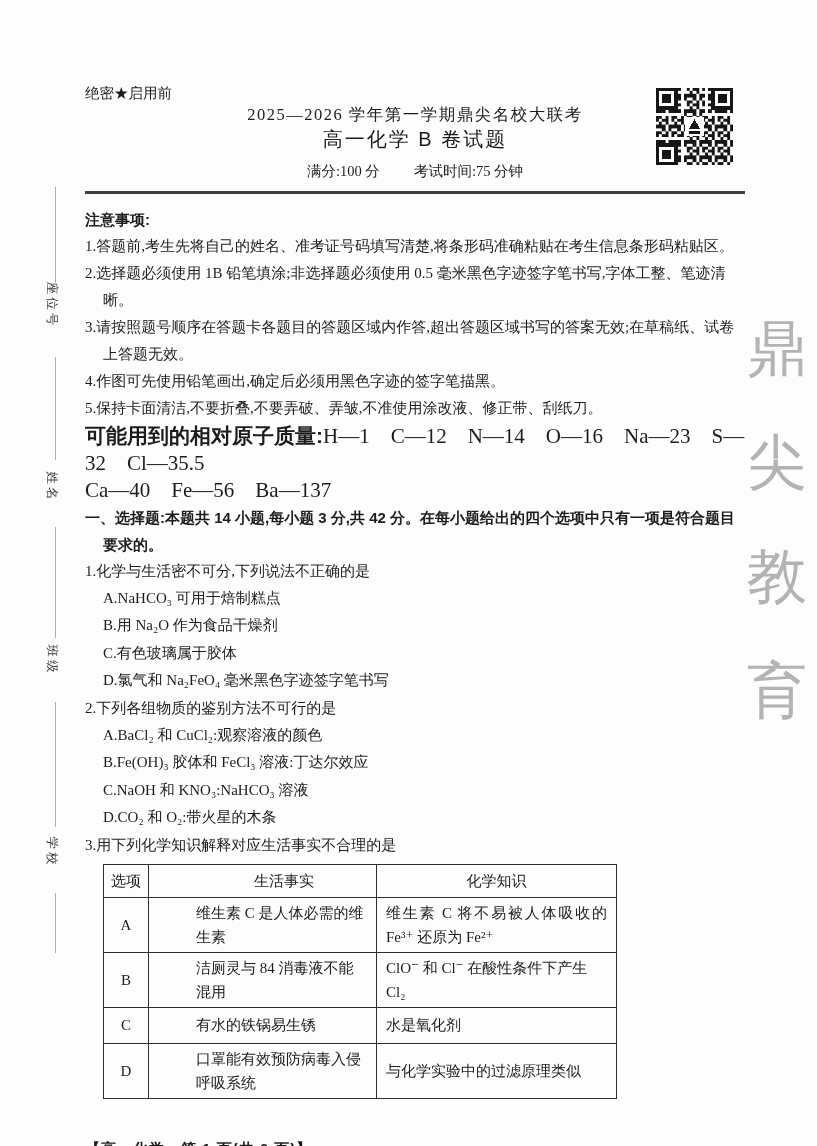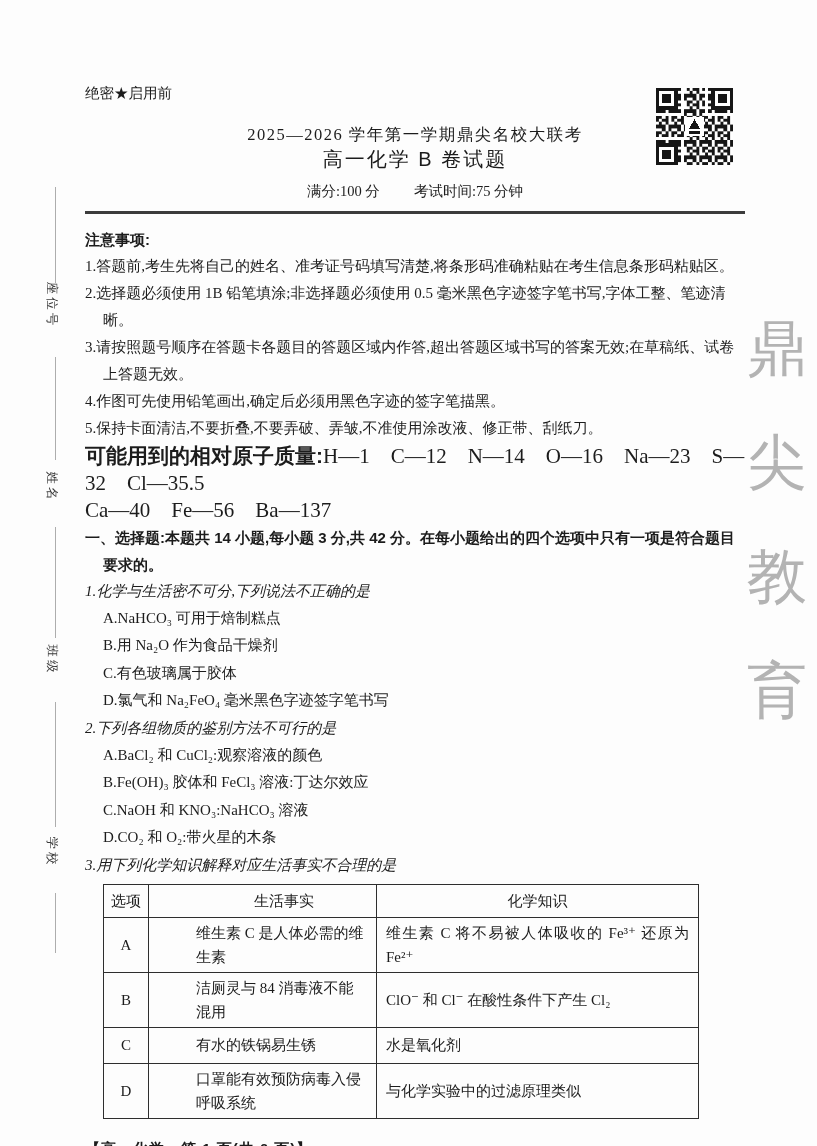--- a/index.html
+++ b/index.html
@@ -35,45 +35,45 @@
     text-align: center; font-family: "Liberation Serif", serif;
   }
 
   
   .qr { position: absolute; left: 656px; top: 88px; width: 77px; height: 77px; }
   .qr svg { width: 100%; height: 100%; }
 
   
   .content { position: absolute; left: 85px; top: 84px; width: 660px; }
 
-  .security { font-size: 14.5px; margin-bottom: 21px; }
+  .security { font-size: 14.5px; margin-bottom: 1px; }
   .t1 { text-align: center; font-size: 16.5px; letter-spacing: 1.5px; margin-bottom: 0; }
   .t2 { text-align: center; font-size: 20px; font-weight: 400; letter-spacing: 2px;
         font-family: "Liberation Sans", sans-serif; margin-bottom: 9px; }
   .info-line { text-align: center; font-size: 14.5px; margin-bottom: 10px; }
   .info-line .gap { display: inline-block; width: 34px; }
   .divider { height: 2.5px; background: #3c3c3c; margin-bottom: 13px; }
 
   .b { font-family: "Liberation Sans", sans-serif; font-weight: 700; }
 
   .notice-head { font-size: 15px; line-height: 26px; }
   .nitem { font-size: 15px; line-height: 27px; padding-left: 18px; text-indent: -18px; }
 
   .amass { font-size: 21px; line-height: 27px; }
 
   .sec-head { font-size: 15px; line-height: 27px; padding-left: 18px; text-indent: -18px;
               font-family: "Liberation Sans", sans-serif; font-weight: 700; }
 
-  .stem { font-size: 15px; line-height: 27px; padding-left: 18px; text-indent: -18px; font-style: italic; }
+  .stem { font-size: 15px; line-height: 27px; padding-left: 18px; text-indent: -18px; }
   .opt  { font-size: 15px; line-height: 27.5px; padding-left: 18px; }
 
   
   table.qtab {
     border-collapse: collapse; margin: 5px 0 12px 18px;
-    width: 596px; font-size: 15px; table-layout: fixed;
+    width: 514px; font-size: 15px; table-layout: fixed;
   }
   .qtab th, .qtab td {
     border: 1px solid #2e2e2e; font-weight: normal;
     padding: 3px 9px; vertical-align: middle; line-height: 24px;
   }
   .qtab th { text-align: center; height: 33px; padding: 3px 4px; }
   .qtab .c-opt { width: 45px; text-align: center; padding: 3px 2px; }
   .qtab .c-fact { width: 228px; padding-left: 47px; }
   .qtab .r-tall { height: 55px; }
   .qtab .r-med  { height: 36px; }

